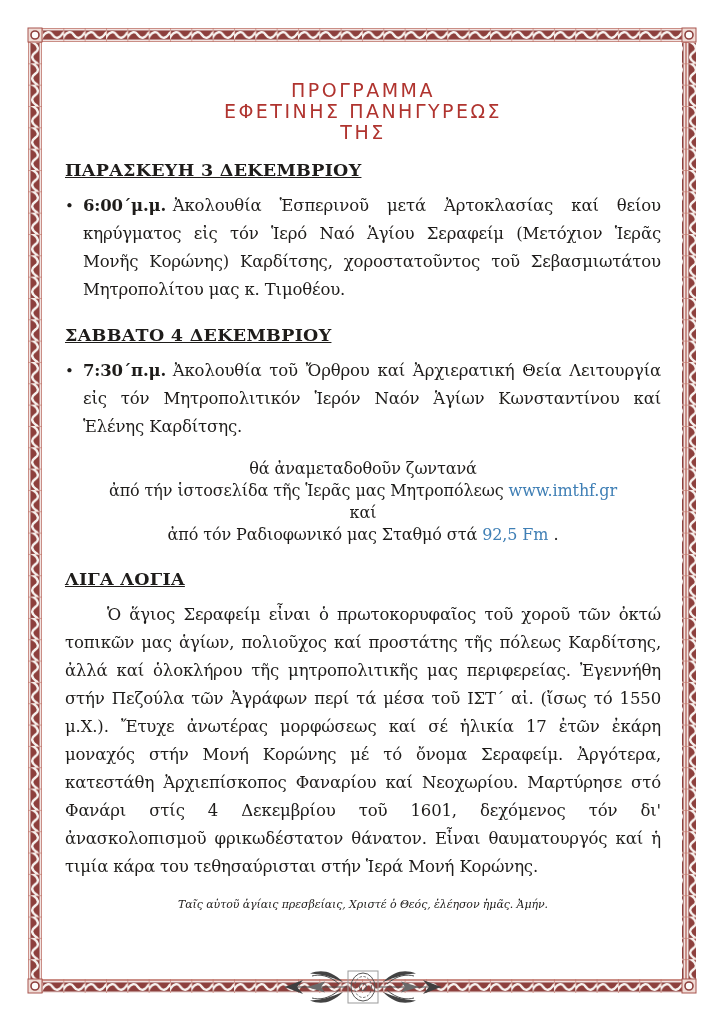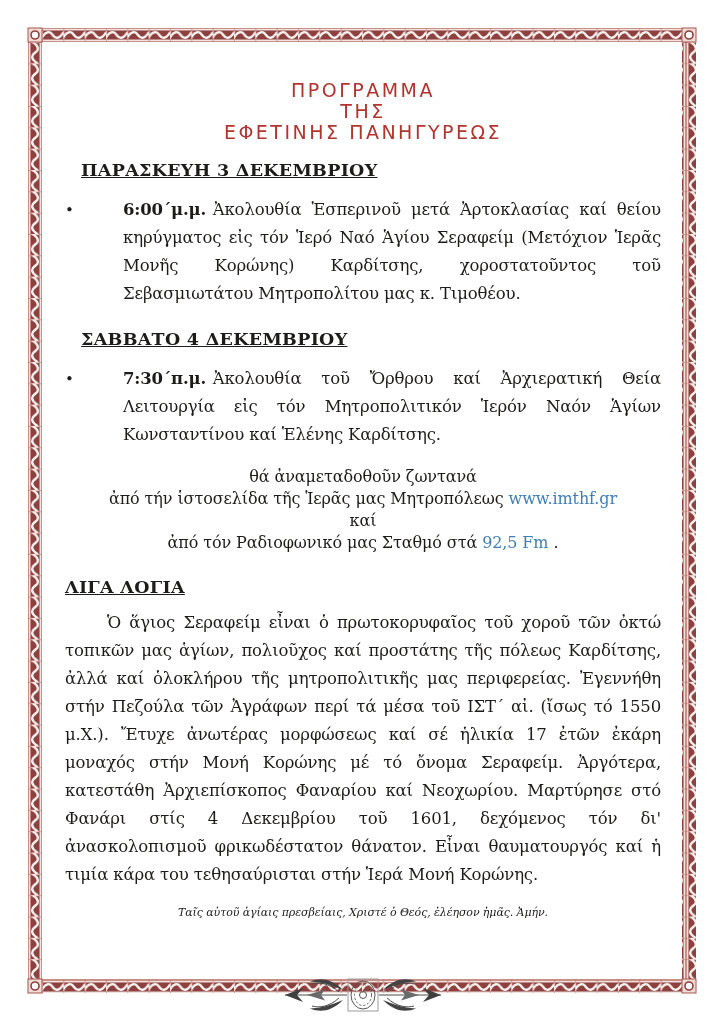--- a/index.html
+++ b/index.html
@@ -18,36 +18,36 @@
   .title{
     text-align:center;
     font-family:"DejaVu Sans", sans-serif;
     color:#b0342f;
     font-size:19px;
     line-height:21px;
     letter-spacing:2.5px;
     font-weight:500;
   }
   .sec-heading{
-    margin:16px;
+    margin:0;
     margin-top:17px;
     font-size:17.5px;
     font-weight:bold;
     text-decoration:underline;
     letter-spacing:.3px;
   }
   .bullet{
     display:flex;
     margin-top:12px;
     font-size:16.5px;
     line-height:28px;
     letter-spacing:-.15px;
   }
   .bullet .dot{width:18px;flex:0 0 18px;font-size:15px;}
-  .bullet .btxt{flex:1;text-align:justify;margin-left:40px;}
+  .bullet .btxt{flex:1;text-align:justify;}
   .time{font-weight:bold;margin-right:.4em;}
 
   .broadcast{
     margin-top:17px;
     text-align:center;
     font-size:16px;
     line-height:22px;
     letter-spacing:-.1px;
   }
   .broadcast .lead{font-weight:bold;font-size:16.5px;}
@@ -126,22 +126,22 @@
         <rect x="682" y="979" width="14" height="14" fill="#f0dcd6" stroke="#a8554e" stroke-width="1"></rect>
         <circle cx="689" cy="986" r="4" fill="#fdfbfa" stroke="#8d403d" stroke-width="1.6"></circle>
       </g>
     </g>
   </svg>
 
   <div class="content">
 
     <div class="title">
       <div>ΠΡΟΓΡΑΜΜΑ</div>
+      <div>ΕΦΕΤΙΝΗΣ ΠΑΝΗΓΥΡΕΩΣ</div>
       <div>ΤΗΣ</div>
-      <div>ΕΦΕΤΙΝΗΣ ΠΑΝΗΓΥΡΕΩΣ</div>
     </div>
 
     <h2 class="sec-heading">ΠΑΡΑΣΚΕΥΗ 3 ΔΕΚΕΜΒΡΙΟΥ</h2>
     <div class="bullet">
       <span class="dot">•</span>
       <div class="btxt"><span class="time">6:00΄μ.μ.</span><span>Ἀκολουθία Ἑσπερινοῦ μετά Ἀρτοκλασίας καί θείου κηρύγματος εἰς τόν Ἱερό Ναό Ἁγίου Σεραφείμ (Μετόχιον Ἱερᾶς Μονῆς Κορώνης) Καρδίτσης, χοροστατοῦντος τοῦ Σεβασμιωτάτου Μητροπολίτου μας κ. Τιμοθέου.</span></div>
     </div>
 
     <h2 class="sec-heading" style="margin-top:21px;">ΣΑΒΒΑΤΟ 4 ΔΕΚΕΜΒΡΙΟΥ</h2>
     <div class="bullet">

